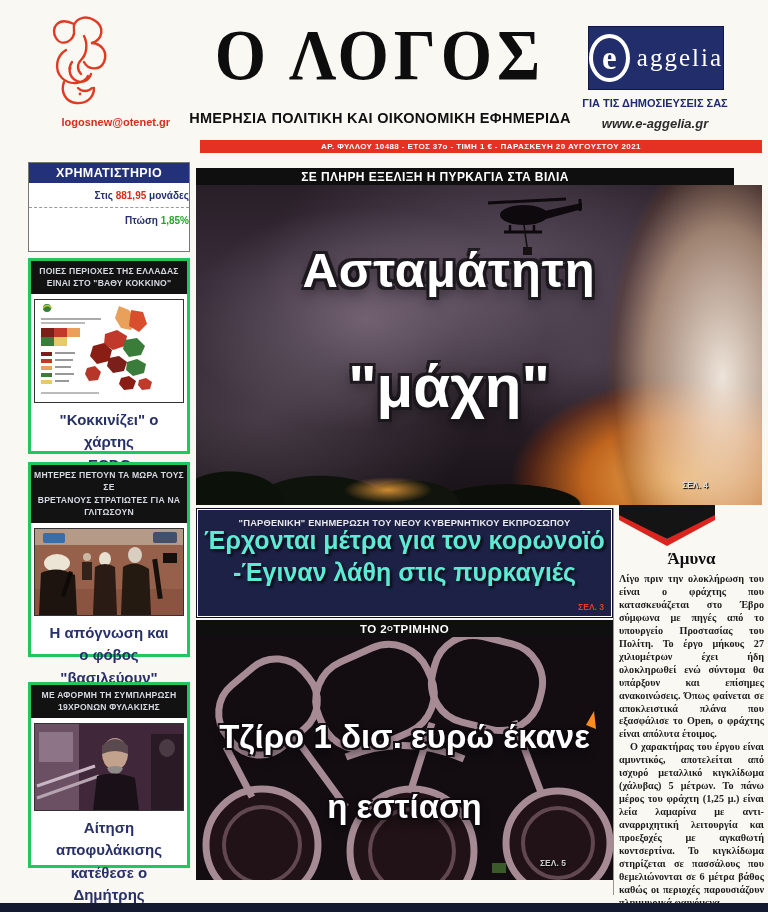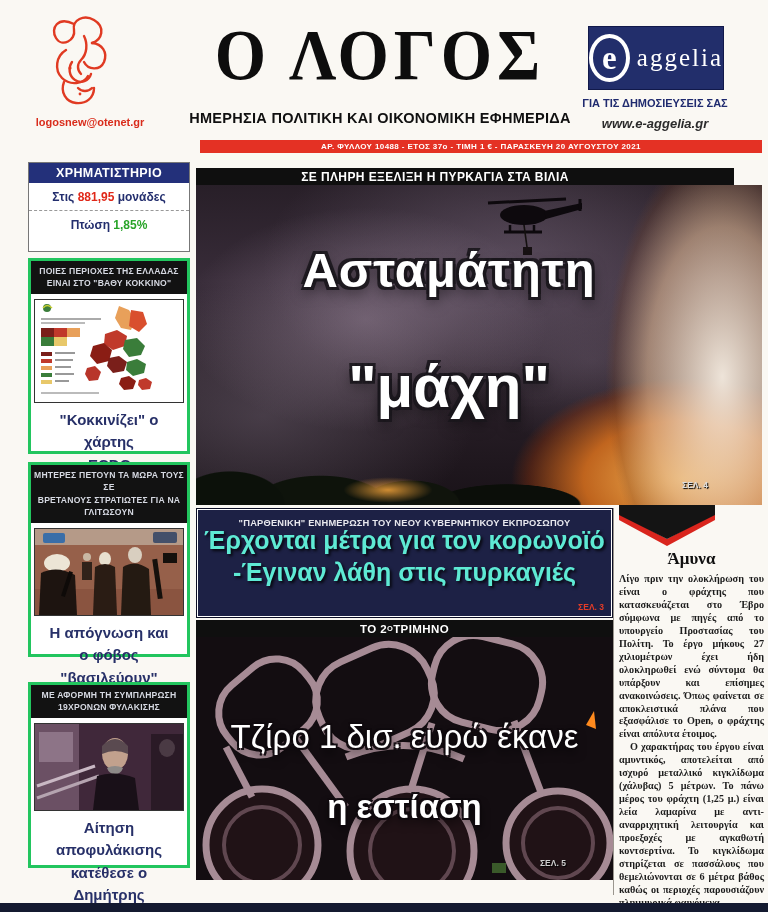--- a/index.html
+++ b/index.html
@@ -2,21 +2,21 @@
 <html><head>
 <meta charset="utf-8">
 <style>
   html,body{margin:0;padding:0;background:#ddd8d0;}
   #page{position:relative;width:768px;height:912px;margin:0 auto;background:#faf8f3;
         font-family:"Liberation Sans",sans-serif;overflow:hidden;}
   .abs{position:absolute;}
 
   
   #masthead-art{left:44px;top:10px;width:78px;height:100px;}
-  #masthead-email{left:10px;top:116px;width:160px;text-align:center;color:#d92c1b;
+  #masthead-email{left:10px;top:116px;width:160px;text-align:right;color:#d92c1b;
     font-weight:bold;font-size:11px;}
   #masthead-title{left:180px;top:14px;width:400px;text-align:center;color:#0d0d0d;
     font-family:"Liberation Serif",serif;font-weight:bold;font-size:66px;letter-spacing:5px;
     transform:scaleY(1.08);transform-origin:top;white-space:nowrap;}
   #masthead-subtitle{left:170px;top:110px;width:420px;text-align:center;color:#101010;
     font-weight:bold;font-size:14.5px;letter-spacing:.3px;white-space:nowrap;}
   #promo-box{left:588px;top:26px;width:134px;height:62px;background:#222e6b;
     display:flex;align-items:center;justify-content:center;gap:7px;border:1px solid #11194a;}
   #promo-circle{width:40px;height:40px;border:4px solid #fff;border-radius:50%;
     display:flex;align-items:center;justify-content:center;color:#fff;
@@ -35,21 +35,21 @@
   .side-kicker{background:#121212;color:#d6d9e2;font-weight:bold;font-size:8.6px;
     text-align:center;padding:4px 2px;line-height:1.45;letter-spacing:.2px;}
   .side-photo{display:block;margin:5px auto 0;border:1px solid #333;}
   .side-headline{color:#273068;font-weight:bold;font-size:15px;line-height:1.5;
     text-align:center;margin:6px 4px 0;}
   .side-page{color:#273068;font-weight:bold;font-size:10px;text-align:right;
     padding:1px 8px 5px 0;}
   #stock-box{top:162px;height:90px;border:1px solid #777;}
   #stock-header{background:#23307a;color:#fff;font-weight:bold;font-size:12.5px;
     text-align:center;padding:3px 8px;letter-spacing:.4px;}
-  .stock-line{color:#232e6e;font-weight:bold;font-size:12px;text-align:center;padding:7px 0 6px;}
+  .stock-line{color:#232e6e;font-weight:bold;font-size:10px;text-align:right;padding:7px 0 6px;}
   .stock-line.second{border-top:1px dashed #999;}
   .stock-red{color:#e02718;}
   .stock-green{color:#28a428;}
   #side-1{top:258px;height:196px;}
   #side-2{top:462px;height:195px;}
   #side-3{top:682px;height:186px;}
 
   
   .black-bar{background:#0f0f0f;color:#fff;font-weight:bold;display:flex;
     align-items:center;justify-content:center;letter-spacing:.4px;}
@@ -85,21 +85,21 @@
     border:1px solid #0c0e24;box-sizing:border-box;box-shadow:0 0 0 1px #fff inset;}
   #story2-kicker{position:absolute;left:0;top:9px;width:100%;text-align:center;color:#e8e8ee;
     font-weight:bold;font-size:9.3px;letter-spacing:.2px;}
   #story2-headline{position:absolute;left:0;top:15px;width:100%;text-align:center;color:#5eead4;
     font-weight:bold;font-size:25px;line-height:1.28;text-shadow:2px 2px 3px rgba(0,0,0,.8);}
   #story2-page{position:absolute;right:8px;bottom:5px;color:#e23c28;font-weight:bold;font-size:8.5px;}
 
   #story3-kicker{left:196px;top:620px;width:417px;height:17px;font-size:11.5px;}
   #story3-kicker sup{font-size:7.5px;}
   #story3-photo{left:196px;top:637px;width:417px;height:243px;overflow:hidden;background:#140e12;}
-  #story3-headline-1{left:196px;top:718px;width:417px;text-align:center;color:#fff;font-weight:normal;
+  #story3-headline-1{left:196px;top:718px;width:417px;text-align:center;color:#fff;font-weight:bold;
     font-size:33px;text-shadow:2px 2px 0 rgba(15,10,14,.95),-2px 2px 0 rgba(15,10,14,.95),2px -2px 0 rgba(15,10,14,.95),-2px -2px 0 rgba(15,10,14,.95),0 5px 10px rgba(0,0,0,.7);}
   #story3-headline-2{left:196px;top:788px;width:417px;text-align:center;color:#fff;font-weight:bold;
     font-size:33px;text-shadow:2px 2px 0 rgba(15,10,14,.95),-2px 2px 0 rgba(15,10,14,.95),2px -2px 0 rgba(15,10,14,.95),-2px -2px 0 rgba(15,10,14,.95),0 5px 10px rgba(0,0,0,.7);}
   #story3-page{left:540px;top:858px;width:70px;color:#ccc;
     font-weight:bold;font-size:8.5px;text-shadow:1px 1px 1px #000;}
 
   
   #col-rule{left:613px;top:508px;width:1px;height:387px;background:#9a968e;}
   #opinion{left:619px;top:505px;width:145px;height:390px;}
   #opinion-arrow{display:block;margin:0 0 2px 0;}

